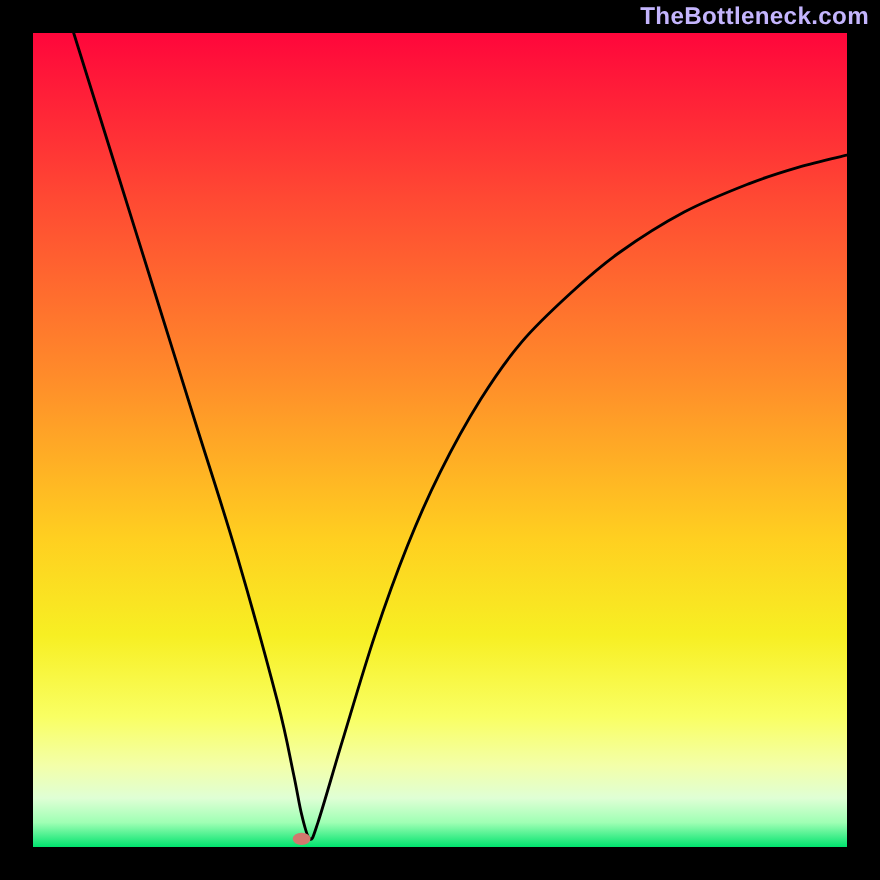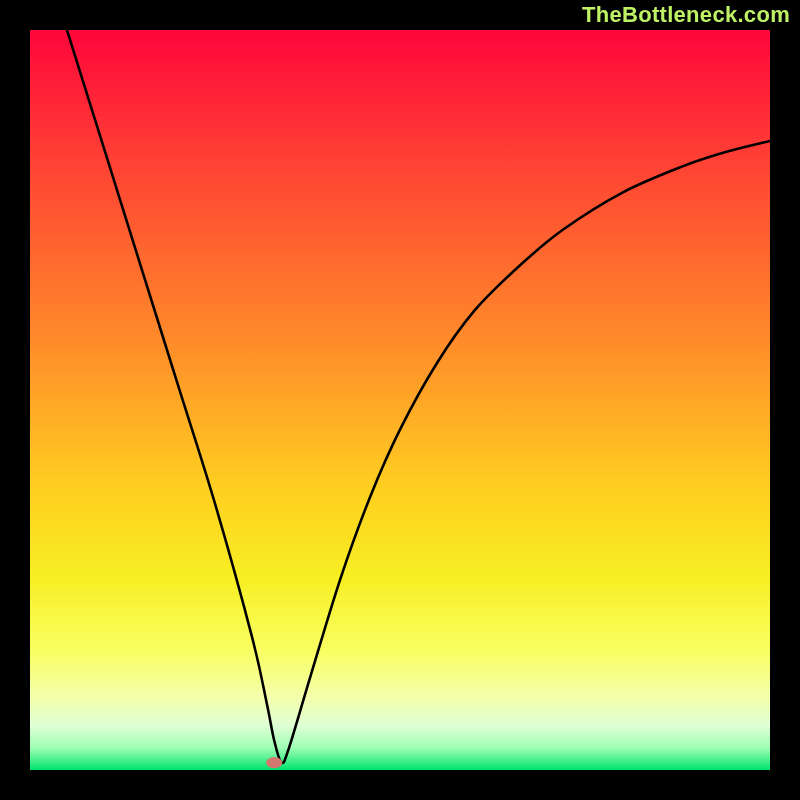--- a/index.html
+++ b/index.html
@@ -14,21 +14,21 @@
   .frame {
     position: relative;
     width: 800px;
     height: 800px;
     background: #000;
   }
   .watermark {
     position: absolute;
     top: 2px;
     right: 10px;
-    color: #bef264;
+    color: #c4b5fd;
     font-size: 22px;
     font-weight: 600;
     letter-spacing: 0.3px;
     user-select: none;
   }
   .plot {
     position: absolute;
     left: 30px;
     top: 30px;
     width: 740px;

